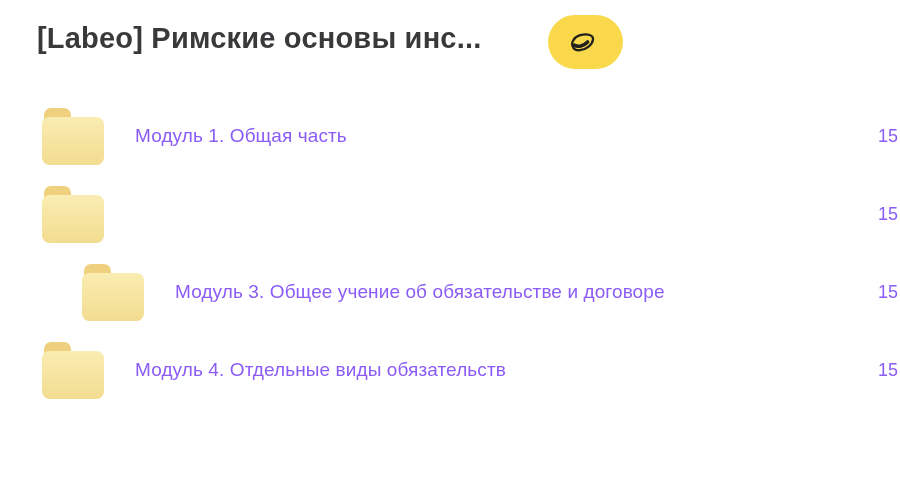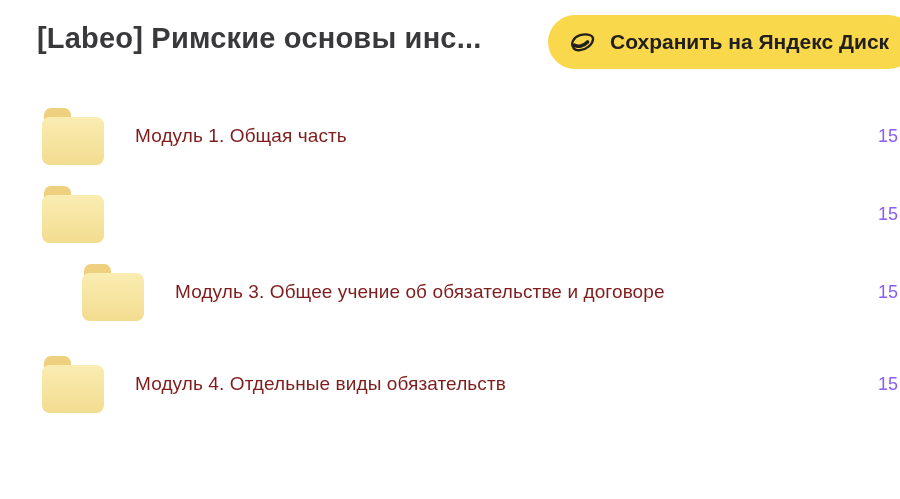--- a/index.html
+++ b/index.html
@@ -51,28 +51,28 @@
     left: 42px;
     width: 858px;
     height: 58px;
     display: flex;
     align-items: center;
     cursor: pointer;
   }
   .row-1 { top: 107px; }
   .row-2 { top: 185px; }
   .row-3 { top: 263px; padding-left: 40px; }
-  .row-4 { top: 355px; }
+  .row-4 { top: 341px; }
 
   .folder-icon { width: 62px; height: 57px; display: block; flex: 0 0 auto; }
 
   .file-name {
     margin-left: 31px;
     font-size: 19px;
-    color: #7f1d1d;
+    color: #8b5cf6;
     letter-spacing: 0.1px;
     white-space: nowrap;
   }
 
   .file-meta {
     position: absolute;
     left: 836px;           
     top: 50%;
     transform: translateY(-50%);
     font-size: 18px;
@@ -101,21 +101,20 @@
 </svg>
 
 <div class="stage">
 
   <h1 class="page-title">[Labeo] Римские основы инс...</h1>
 
   <button class="save-btn">
     <svg class="disk-icon" viewBox="0 0 29 27">
       <use href="#diskGlyph"></use>
     </svg>
-    <span class="btn-label">Сохранить на Яндекс Диск</span>
   </button>
 
   <div class="file-row row-1">
     <svg class="folder-icon" viewBox="0 0 62 57">
         <use href="#folderGlyph"></use>
       </svg>
     <span class="file-name">Модуль 1. Общая часть</span>
     <span class="file-meta">15</span>
   </div>
 

